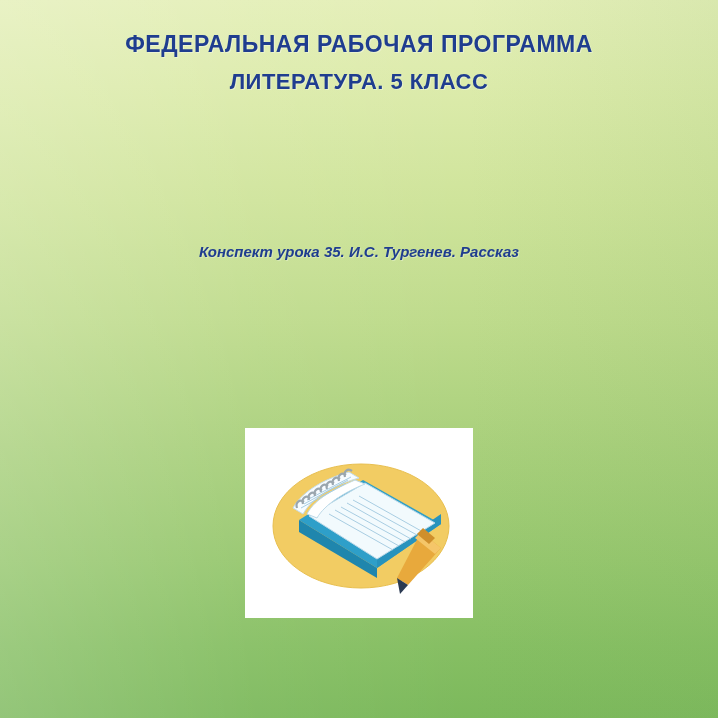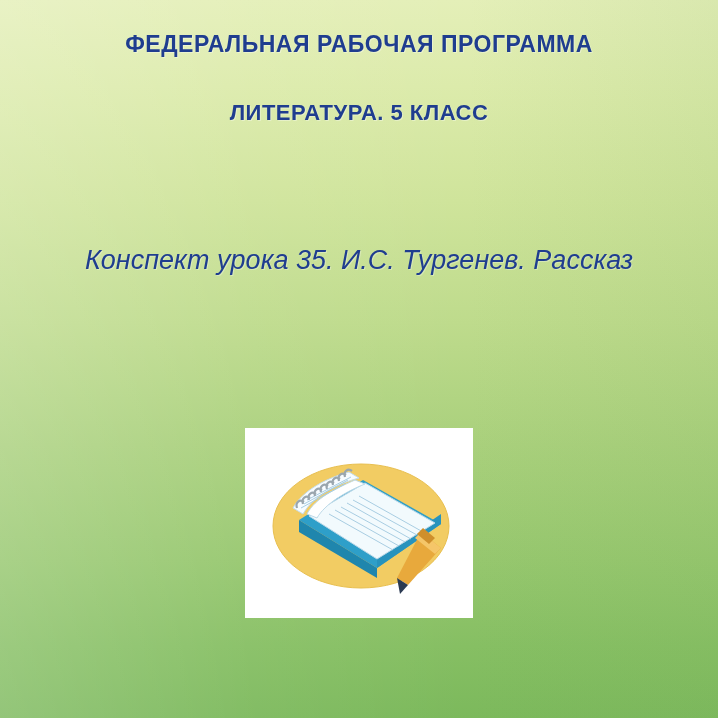--- a/index.html
+++ b/index.html
@@ -56,38 +56,38 @@
 
   .title-line {
     color: #1f3d8f;
     font-weight: bold;
     font-size: 23px;
     letter-spacing: 0.5px;
     line-height: 1.25;
     text-shadow: 1px 1px 0 rgba(255,255,255,0.35);
   }
   .title-line.second {
-    margin-top: 40px;
+    margin-top: 9px;
     font-size: 22px;
   }
 
   .subtitle-block {
     position: absolute;
     top: 240px;
     left: 45px;
     width: 628px;
     text-align: center;
     z-index: 3;
   }
 
   .subtitle-line {
     color: #1f3d8f;
-    font-weight: normal;
+    font-weight: bold;
     font-style: italic;
-    font-size: 27px;
+    font-size: 15px;
     line-height: 1.55;
     text-shadow: 1px 1px 0 rgba(255,255,255,0.3);
   }
 
   .image-card {
     position: absolute;
     left: 245px;
     top: 428px;
     width: 228px;
     height: 190px;

